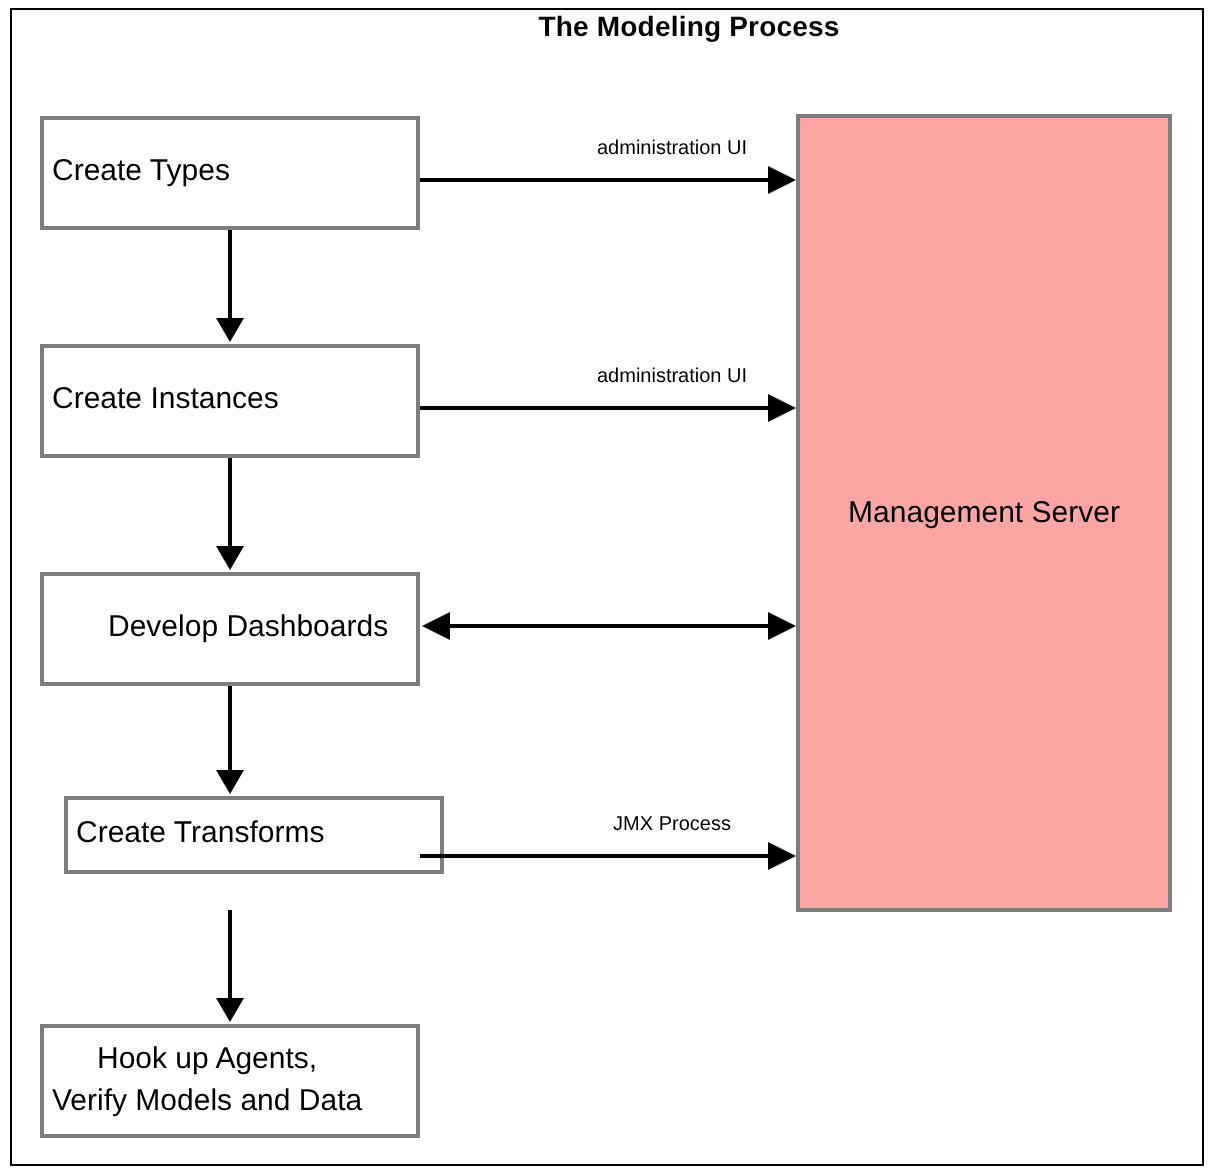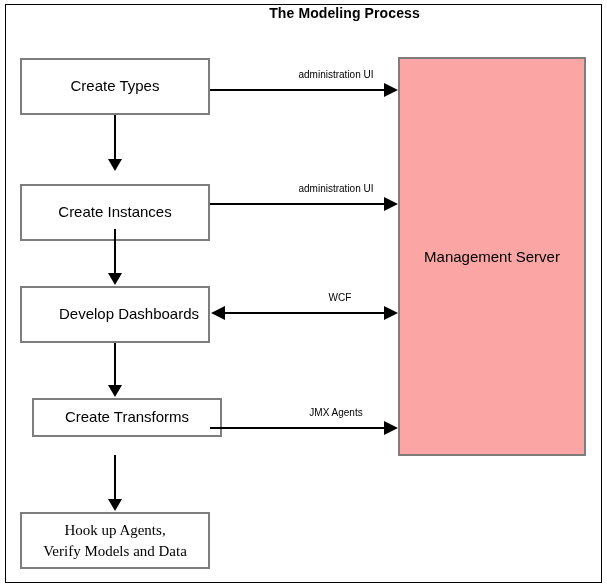--- a/index.html
+++ b/index.html
@@ -40,21 +40,21 @@
     letter-spacing: 0.1px;
     padding-left: 41px;
   }
   .proc-box {
     position: absolute;
     box-sizing: border-box;
     border: 2px solid #7d7d7d;
     background: #ffffff;
     display: flex;
     align-items: center;
-    justify-content: center;
+    justify-content: flex-start;
     text-align: center;
     font-size: 15px;
     color: #000000;
     line-height: 1.35;
   }
   .proc-box .box-label {
     display: block;
     white-space: pre-line;
     padding: 0 4px;
   }
@@ -120,33 +120,33 @@
 <div id="diagram-root">
 
   <div class="outer-frame"></div>
 
   <div class="diagram-title">The Modeling Process</div>
 
   <div class="proc-box" style="left:20px; top:58px; width:190px; height:57px;">
     <span class="box-label">Create Types</span>
   </div>
 
-  <div class="proc-box" style="left:20px; top:184px; width:190px; height:57px;">
+  <div class="proc-box" style="left:20px; top:172px; width:190px; height:57px;">
     <span class="box-label">Create Instances</span>
   </div>
 
   <div class="proc-box" style="left:20px; top:286px; width:190px; height:57px;padding-left:28px;">
     <span class="box-label">Develop Dashboards</span>
   </div>
 
   <div class="proc-box" style="left:20px; top:398px; width:190px; height:39px;margin-left:12px;">
     <span class="box-label">Create Transforms</span>
   </div>
 
-  <div class="proc-box" style="left:20px; top:512px; width:190px; height:57px;font-family:Liberation Serif, serif;">
+  <div class="proc-box" style="left:20px; top:512px; width:190px; height:57px;">
     <span class="box-label">Hook up Agents,
 Verify Models and Data</span>
   </div>
 
   <div class="server-box" style="left:398px; top:57px; width:188px; height:399px;">
     <span class="box-label">Management Server</span>
   </div>
 
   <div class="v-line" style="left:114px; top:115px; height:45px;"></div>
   <div class="arrow-down" style="left:108px; top:159px;"></div>
@@ -164,19 +164,18 @@
   <div class="arrow-right" style="left:384px; top:83px;"></div>
   <div class="edge-label" style="left:210px; top:69px; width:180px;">administration UI</div>
 
   <div class="h-line" style="left:210px; top:203px; width:176px;"></div>
   <div class="arrow-right" style="left:384px; top:197px;"></div>
   <div class="edge-label" style="left:210px; top:183px; width:180px;">administration UI</div>
 
   <div class="h-line" style="left:224px; top:312px; width:162px;"></div>
   <div class="arrow-left" style="left:211px; top:306px;"></div>
   <div class="arrow-right" style="left:384px; top:306px;"></div>
-  <div class="edge-label" style="left:214px; top:292px; width:180px;">WCF</div>
 
   <div class="h-line" style="left:210px; top:427px; width:176px;"></div>
   <div class="arrow-right" style="left:384px; top:421px;"></div>
-  <div class="edge-label" style="left:210px; top:407px; width:180px;">JMX Agents</div>
+  <div class="edge-label" style="left:210px; top:407px; width:180px;">JMX Process</div>
 
 </div>
 
 </body></html>

